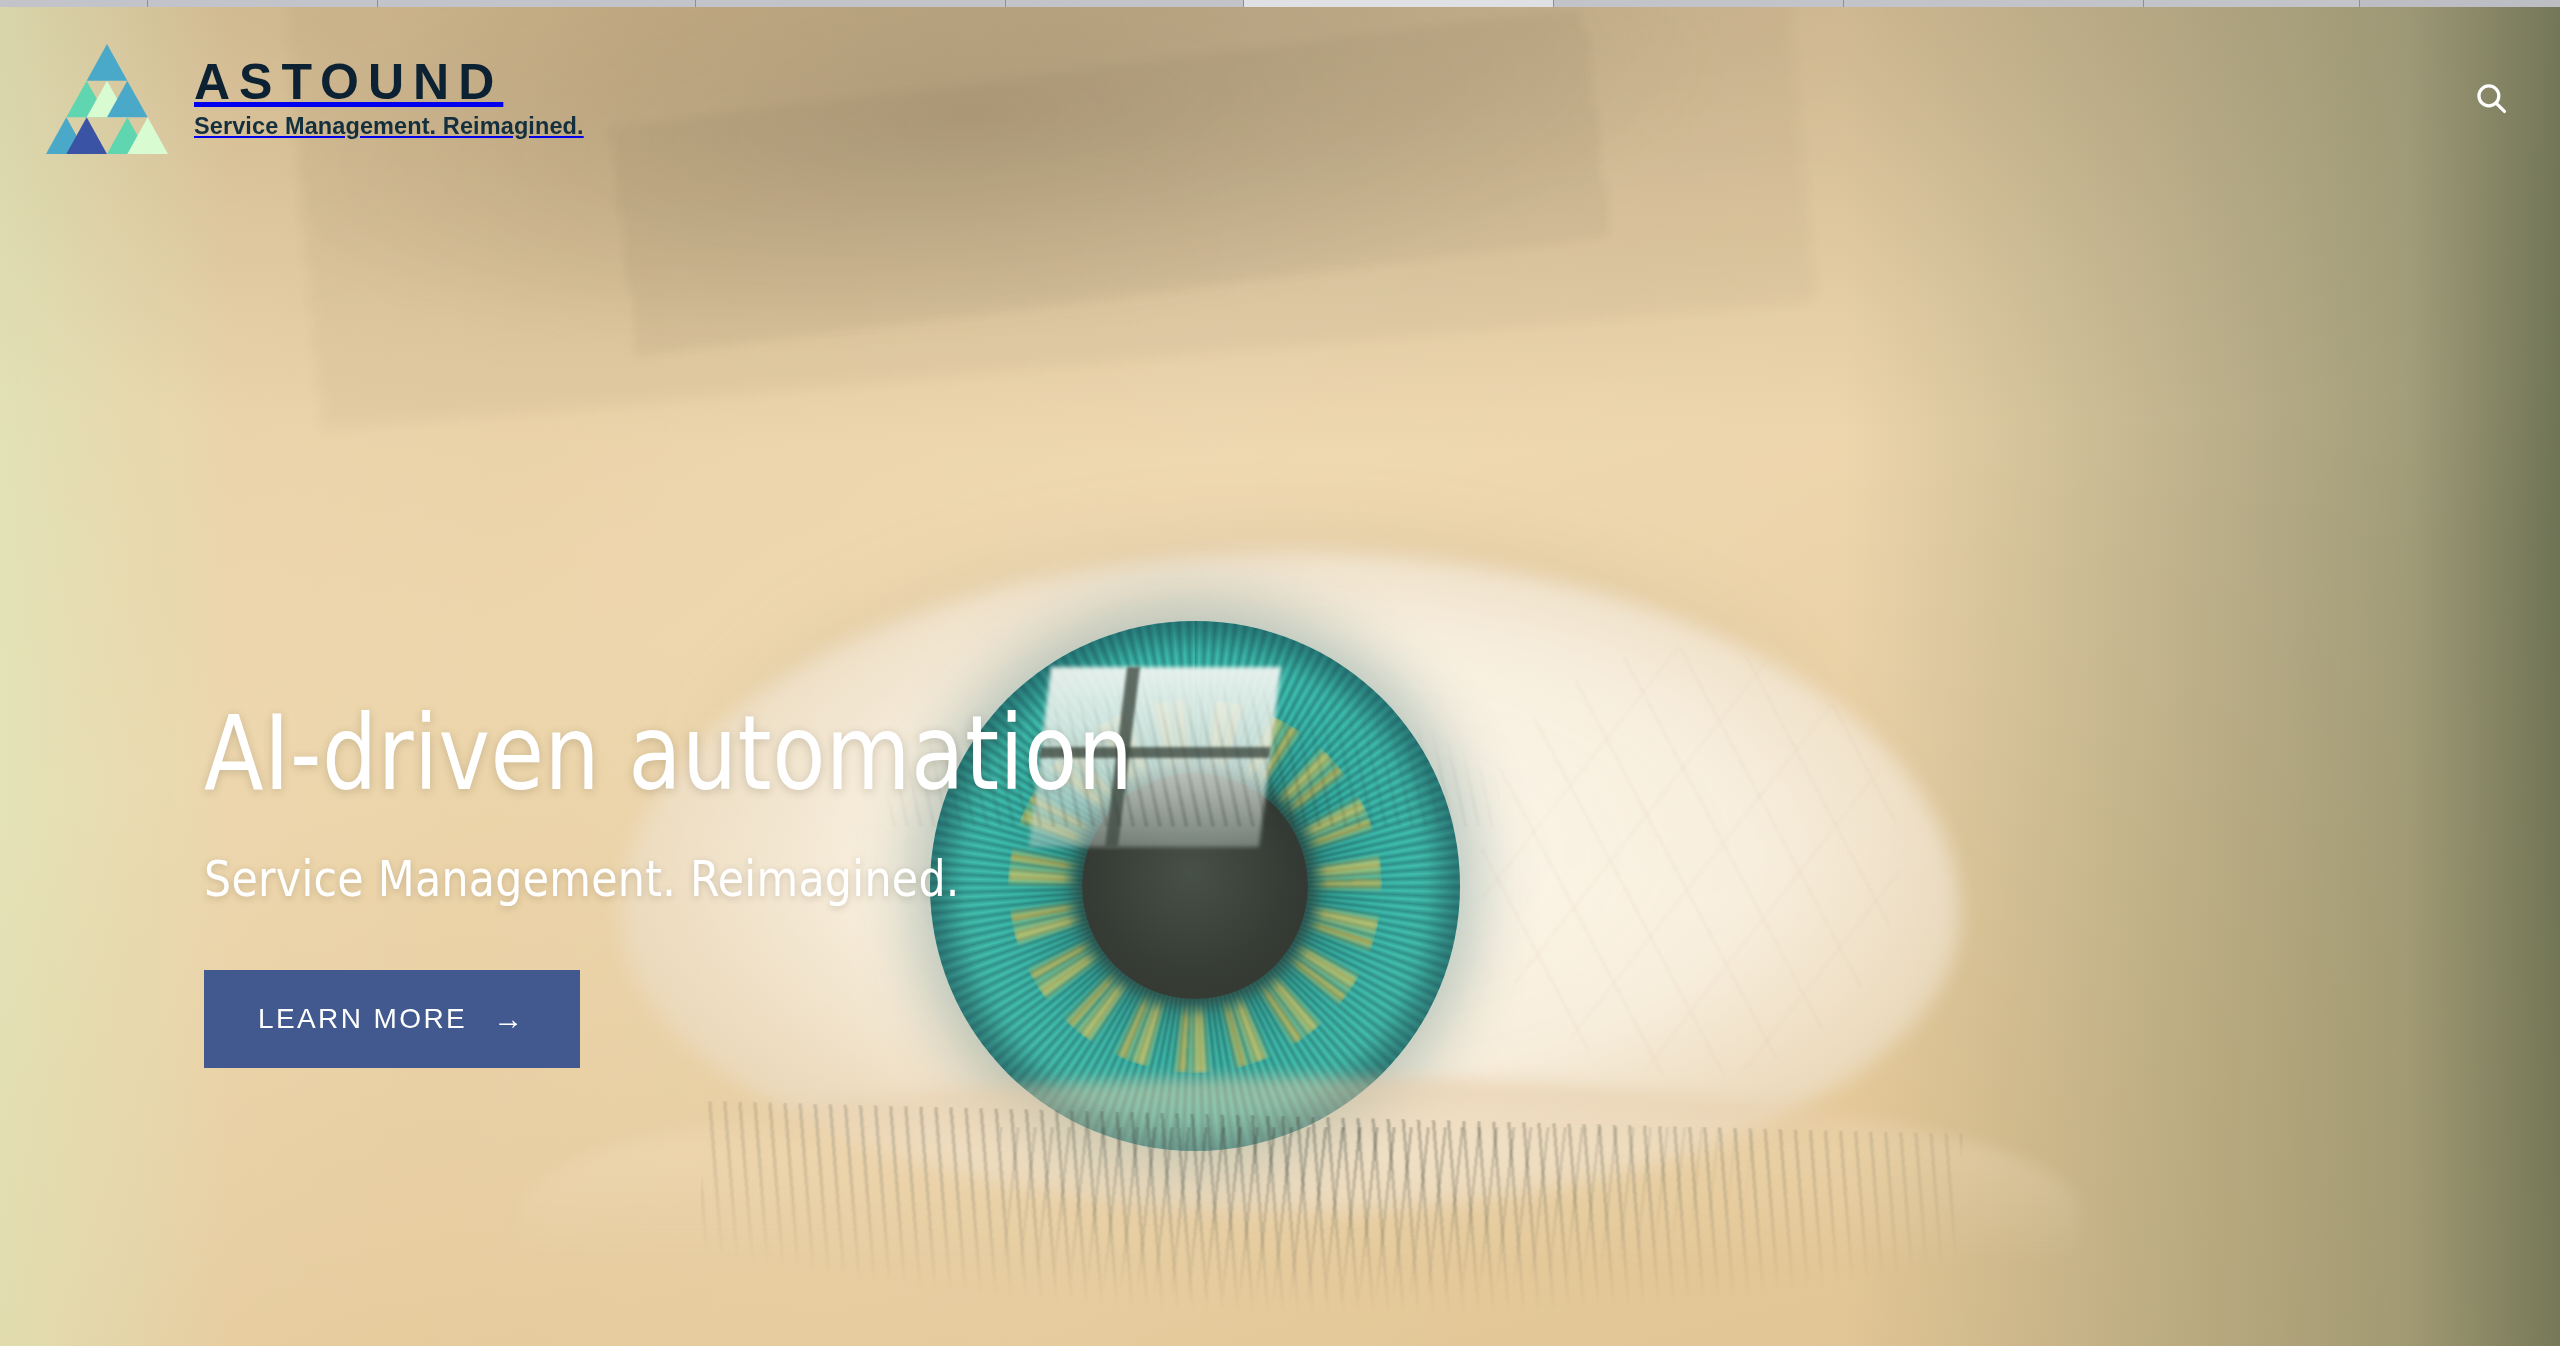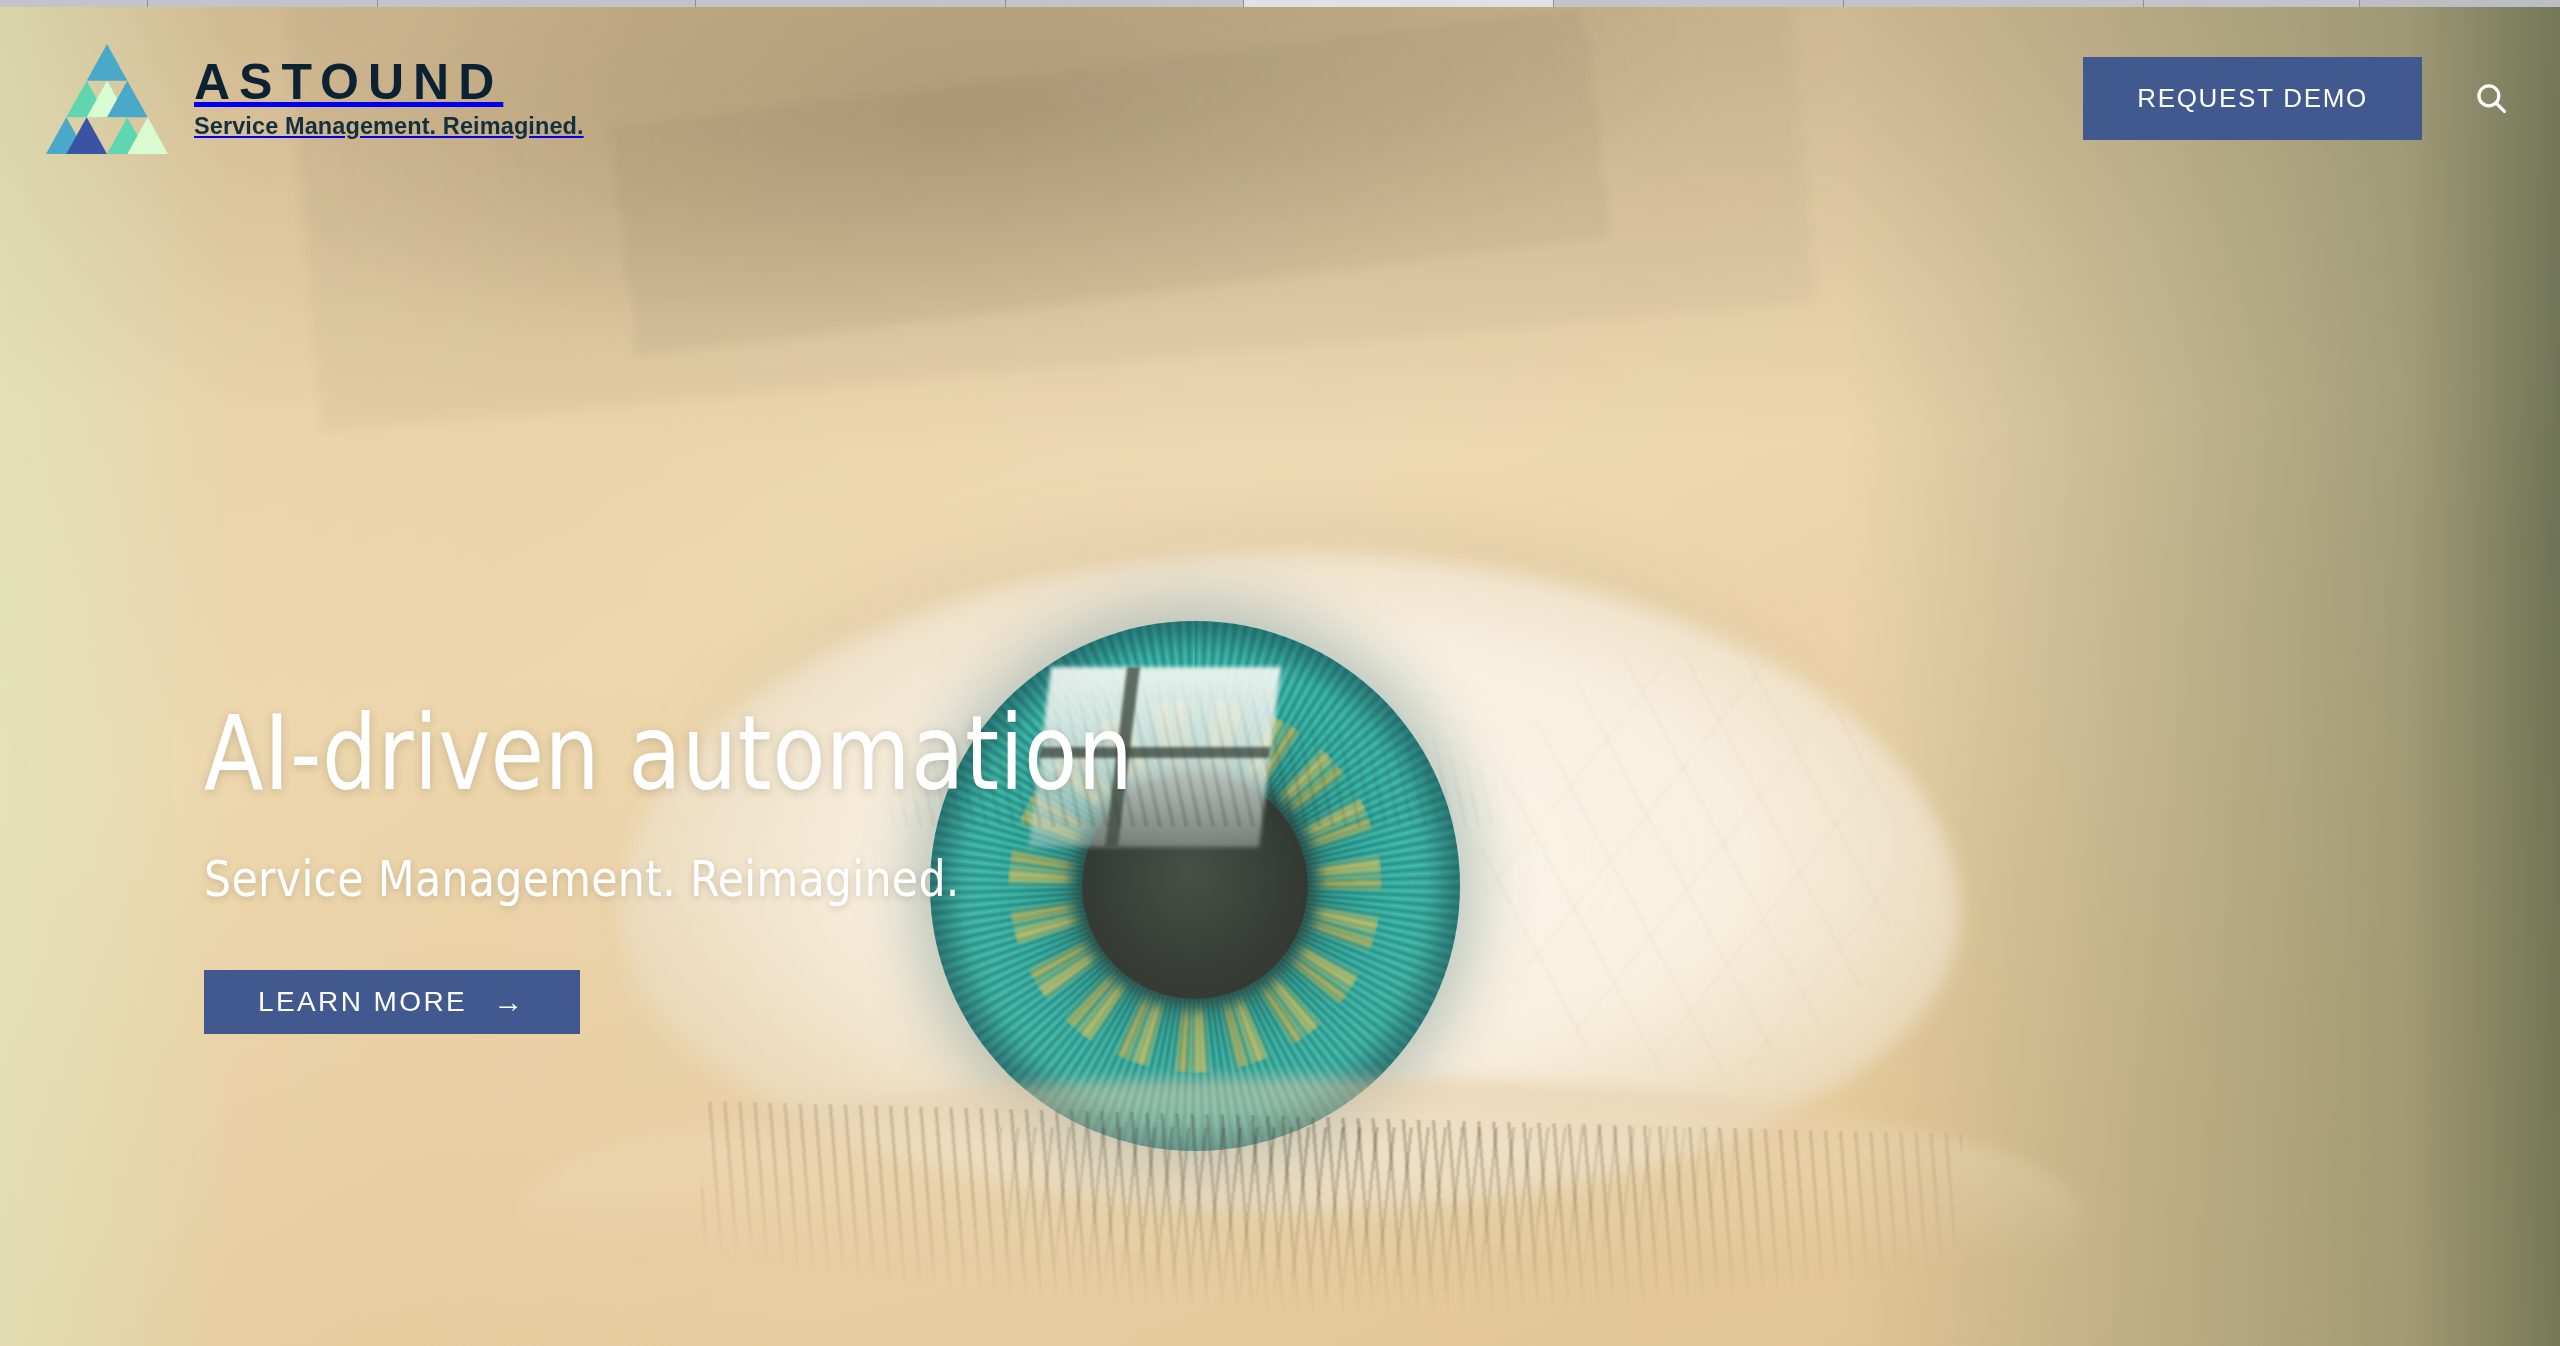--- a/index.html
+++ b/index.html
@@ -417,21 +417,21 @@
     margin-top: 62px;
     display: inline-flex;
     align-items: center;
     gap: 26px;
     background: #41598f;
     border: none;
     color: #fff;
     font-family: "Liberation Sans", sans-serif;
     font-size: 28px;
     letter-spacing: 2.4px;
-    padding: 16px 54px;
+    padding: 33px 54px;
     cursor: pointer;
   }
   #learn-more .arrow { font-size: 30px; line-height: 1; }
 </style>
 </head>
 <body>
 
 <div id="browser-chrome">
   <div class="tab-sliver" style="width:148px"></div>
   <div class="tab-sliver" style="width:230px"></div>
@@ -482,21 +482,20 @@
         <polygon points="100,74 80,110 120,110" fill="#d8fbd2"></polygon>
       </svg>
       <span id="logo-word">
         <span id="logo-title">ASTOUND</span>
         <span id="logo-tagline">Service Management. Reimagined.</span>
       </span>
     </a>
 
 
     <div id="nav-right">
-      <button id="request-demo">REQUEST DEMO</button>
       <button id="search-btn">
         <svg width="34" height="34" viewBox="0 0 24 24" fill="none" stroke="#ffffff" stroke-width="2.3" stroke-linecap="round">
           <circle cx="10.5" cy="10.5" r="7"></circle>
           <line x1="15.8" y1="15.8" x2="21.5" y2="21.5"></line>
         </svg>
       </button>
     </div>
 
   </header>
 

